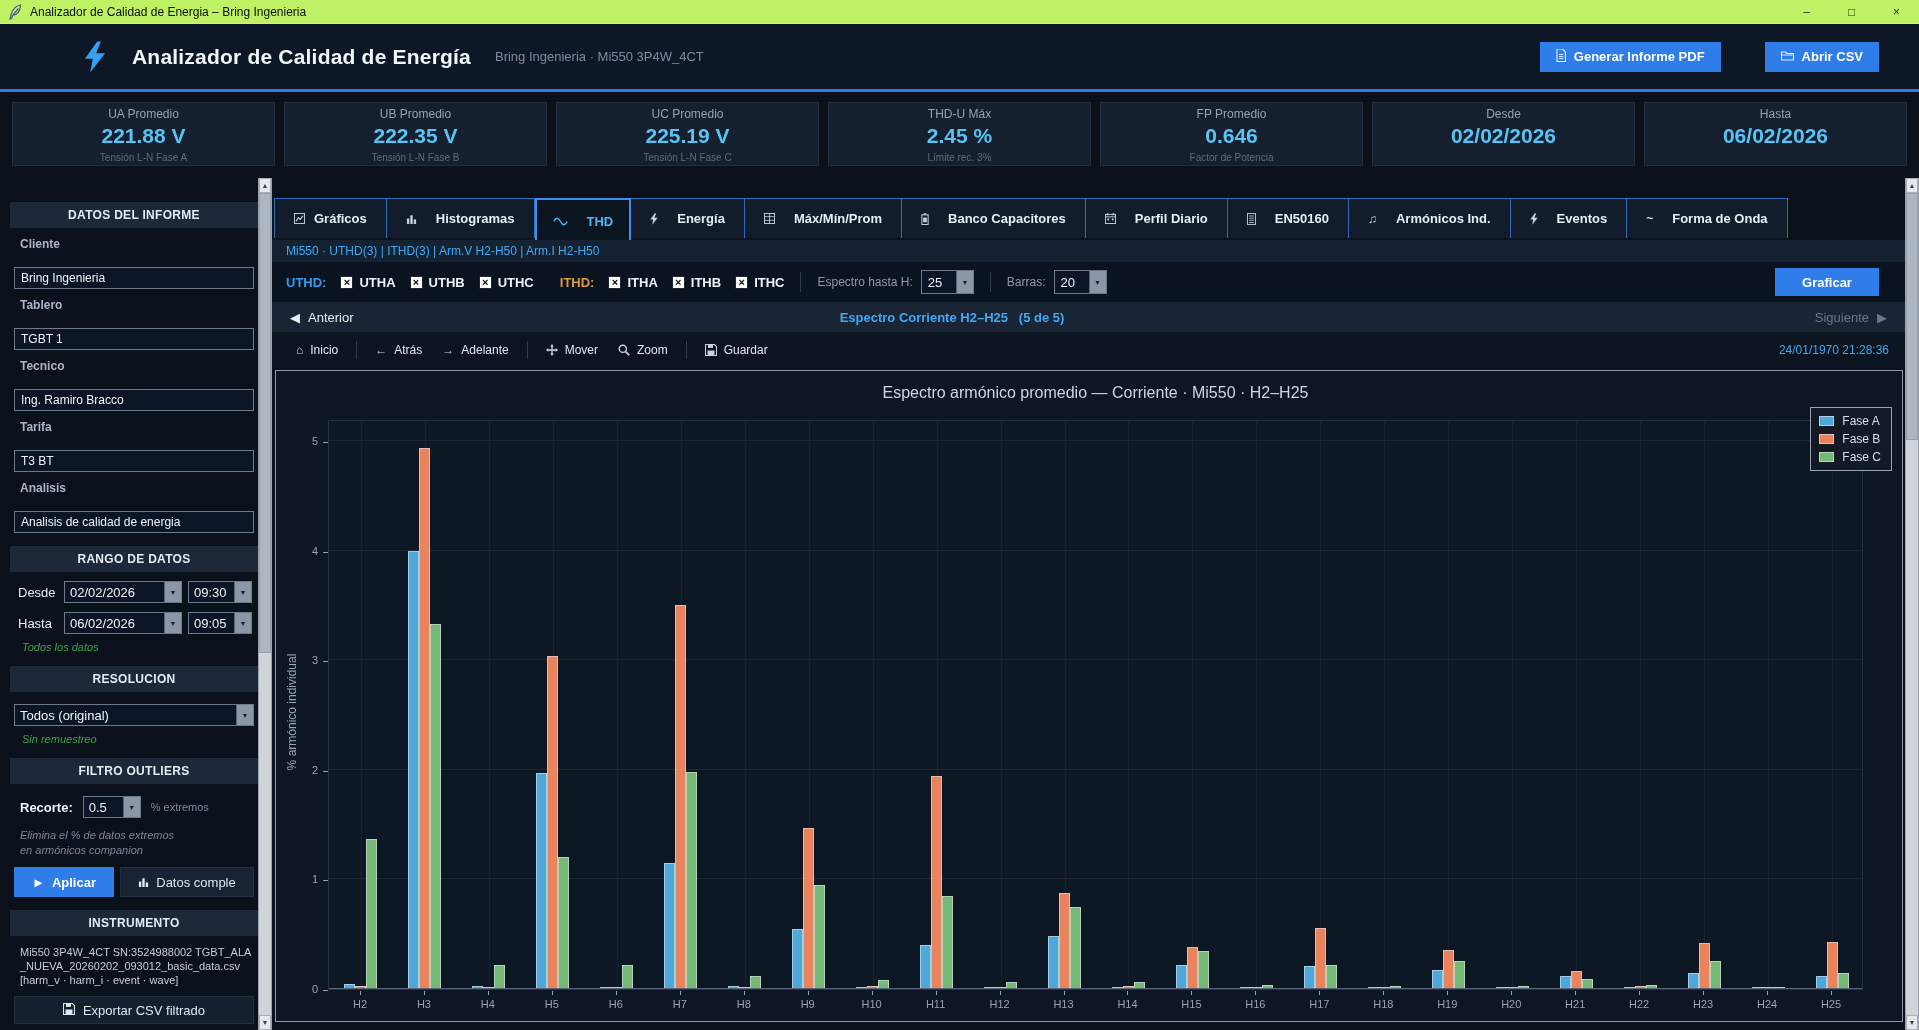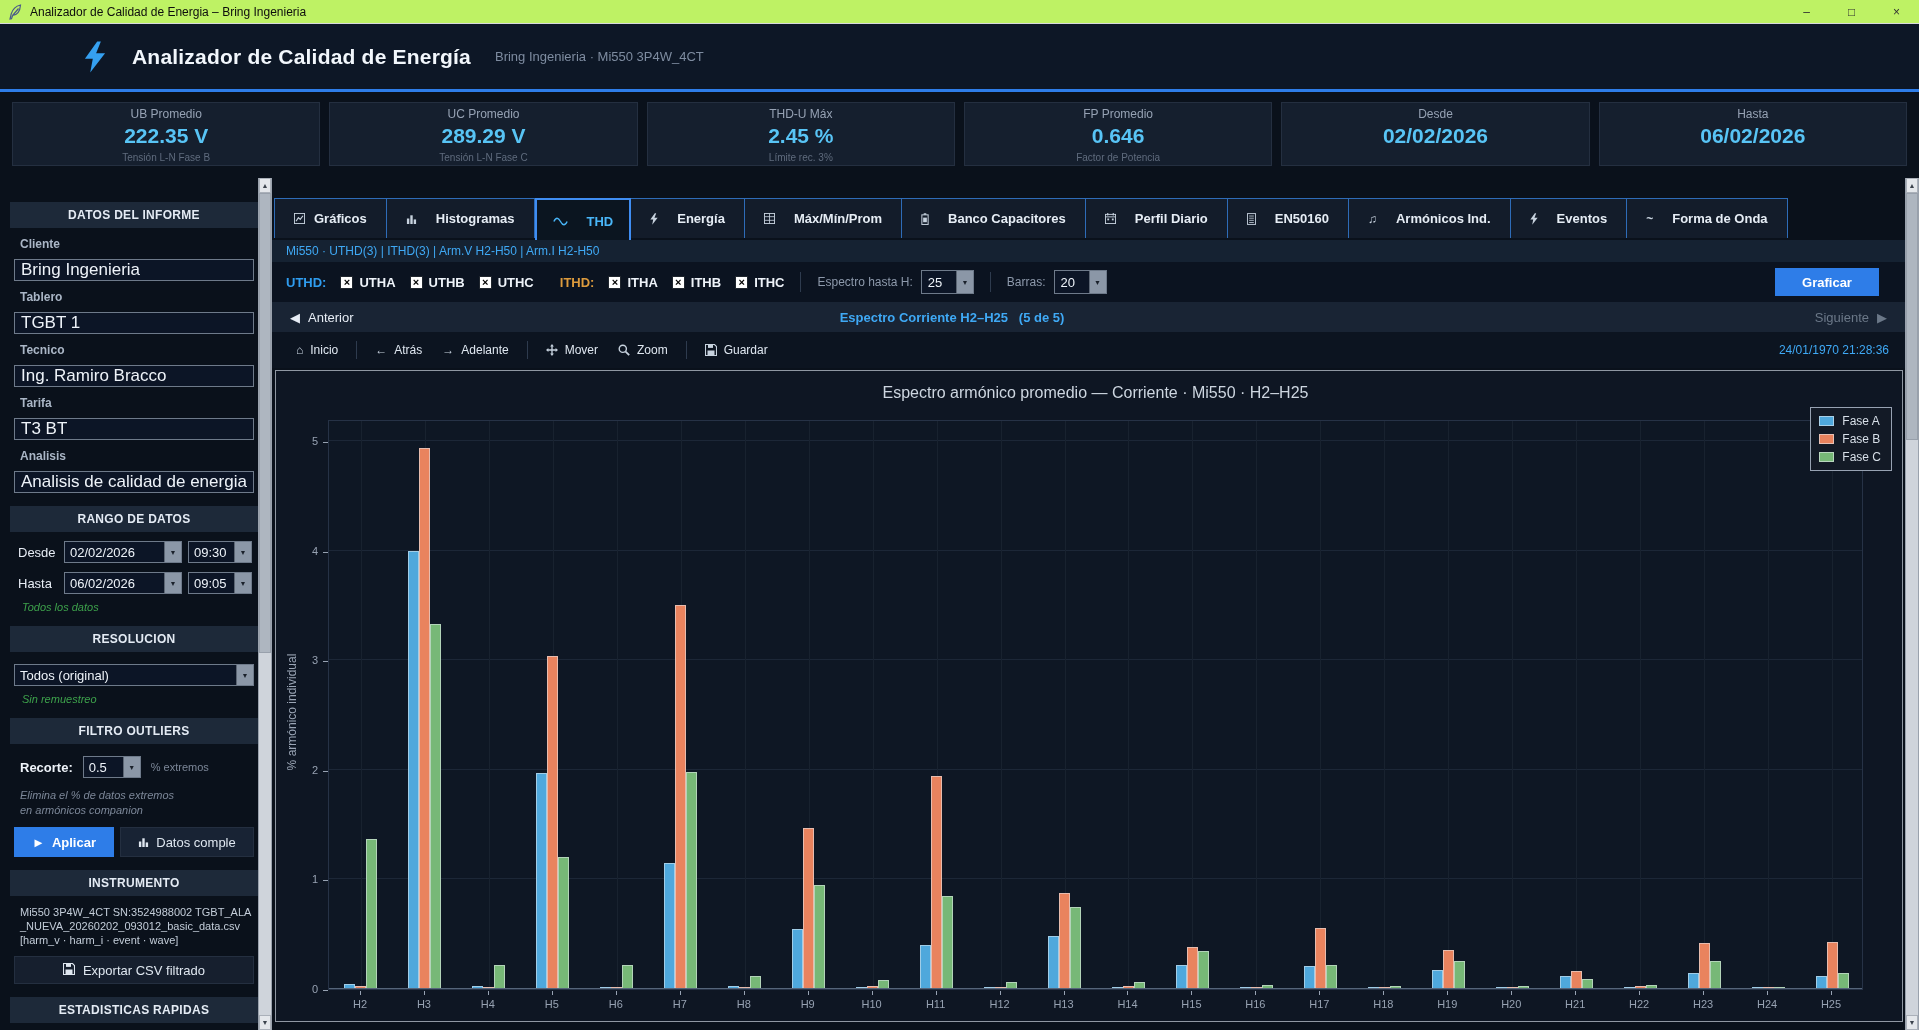--- a/index.html
+++ b/index.html
@@ -31,21 +31,21 @@
   .stat-sub { font-size:10px; color:#5f6b7d; margin-top:4px; min-height:11px; }
 
   
   .body { display:flex; height:852px; }
 
   
   .sidebar { width:248px; margin-left:10px; overflow:hidden; }
   .sec-header { margin-top:24px; height:26px; background:#1d2939; color:#e4ebf4; font-size:12px; font-weight:bold; display:flex; align-items:center; justify-content:center; letter-spacing:0.3px; }
   .sec-header.tight { margin-top:13px; }
   .field-label { font-size:12px; font-weight:bold; color:#aab6c6; margin:9px 0 3px 10px; }
-  .tinput { height:22px; background:#0c1526; border:1px solid #6e7a8a; color:#eef3f9; font-size:17px; display:flex; align-items:center; padding-left:6px; margin:8px 4px 0 4px; }
+  .tinput { height:22px; background:#0c1526; border:1px solid #6e7a8a; color:#eef3f9; font-size:12px; display:flex; align-items:center; padding-left:6px; margin:16px 4px 0 4px; }
   .combo { display:flex; align-items:stretch; height:22px; border:1px solid #6e7a8a; background:#0c1526; }
   .combo .cval { flex:1; color:#eef3f9; font-size:13px; display:flex; align-items:center; padding-left:5px; }
   .ddbtn { width:17px; background:#8b97a7; border-left:1px solid #5c6674; color:#1a212b; font-size:7px; display:flex; align-items:center; justify-content:center; }
   .range-row { display:flex; align-items:center; margin:9px 4px 0 8px; gap:6px; }
   .range-row .rlabel { font-size:13px; color:#e7edf5; width:40px; }
   .range-row .date { width:118px; }
   .range-row .time { width:64px; }
   .green-note { font-size:11px; font-style:italic; color:#3da14b; margin:7px 0 0 12px; }
   .res-combo { margin:12px 4px 4px 4px; }
   .recorte-row { display:flex; align-items:center; margin:12px 4px 0 10px; gap:10px; }
@@ -143,31 +143,52 @@
   </div>
 
   <div class="header">
     <span class="logo-bolt">
       <svg viewBox="0 0 12 17" width="22" height="32">
           <path d="M7.2 0 L0.5 9.5 H4.8 L3.4 17 L11.5 6.5 H6.6 L9.2 0 Z" fill="currentColor"></path>
         </svg>
     </span>
     <span class="app-title">Analizador de Calidad de Energía</span>
     <span class="app-subtitle">Bring Ingenieria  ·  Mi550  3P4W_4CT</span>
+    <div class="header-buttons">
+      <button class="btn-blue">
+        <span><svg viewBox="0 0 10 13" width="10" height="13">
+              <path d="M1 0 H6.5 L9.5 3 V12.5 H1 Z" fill="none" stroke="currentColor" stroke-width="1.1"></path>
+              <path d="M3 5.5 H7.5 M3 7.5 H7.5 M3 9.5 H7.5" stroke="currentColor" stroke-width="0.9"></path>
+            </svg></span>
+        <span>Generar Informe PDF</span>
+      </button>
+      <button class="btn-blue">
+        <span><svg viewBox="0 0 13 11" width="13" height="11">
+              <path d="M0.5 2 V10 H12.5 V3.5 H6 L4.5 2 Z" fill="none" stroke="currentColor" stroke-width="1.1"></path>
+              <path d="M0.5 5 H12.5" stroke="currentColor" stroke-width="0.9"></path>
+            </svg></span>
+        <span>Abrir CSV</span>
+      </button>
+    </div>
   </div>
 
   <div class="stats-row" id="statsRow">
+      <div class="stat-card">
+        <div class="stat-label">UA Promedio</div>
+        <div class="stat-value">221.88 V</div>
+        <div class="stat-sub">Tensión L-N  Fase A</div>
+      </div>
       <div class="stat-card">
         <div class="stat-label">UB Promedio</div>
         <div class="stat-value">222.35 V</div>
         <div class="stat-sub">Tensión L-N  Fase B</div>
       </div>
       <div class="stat-card">
         <div class="stat-label">UC Promedio</div>
-        <div class="stat-value">289.29 V</div>
+        <div class="stat-value">225.19 V</div>
         <div class="stat-sub">Tensión L-N  Fase C</div>
       </div>
       <div class="stat-card">
         <div class="stat-label">THD-U Máx</div>
         <div class="stat-value">2.45 %</div>
         <div class="stat-sub">Límite rec. 3%</div>
       </div>
       <div class="stat-card">
         <div class="stat-label">FP Promedio</div>
         <div class="stat-value">0.646</div>

